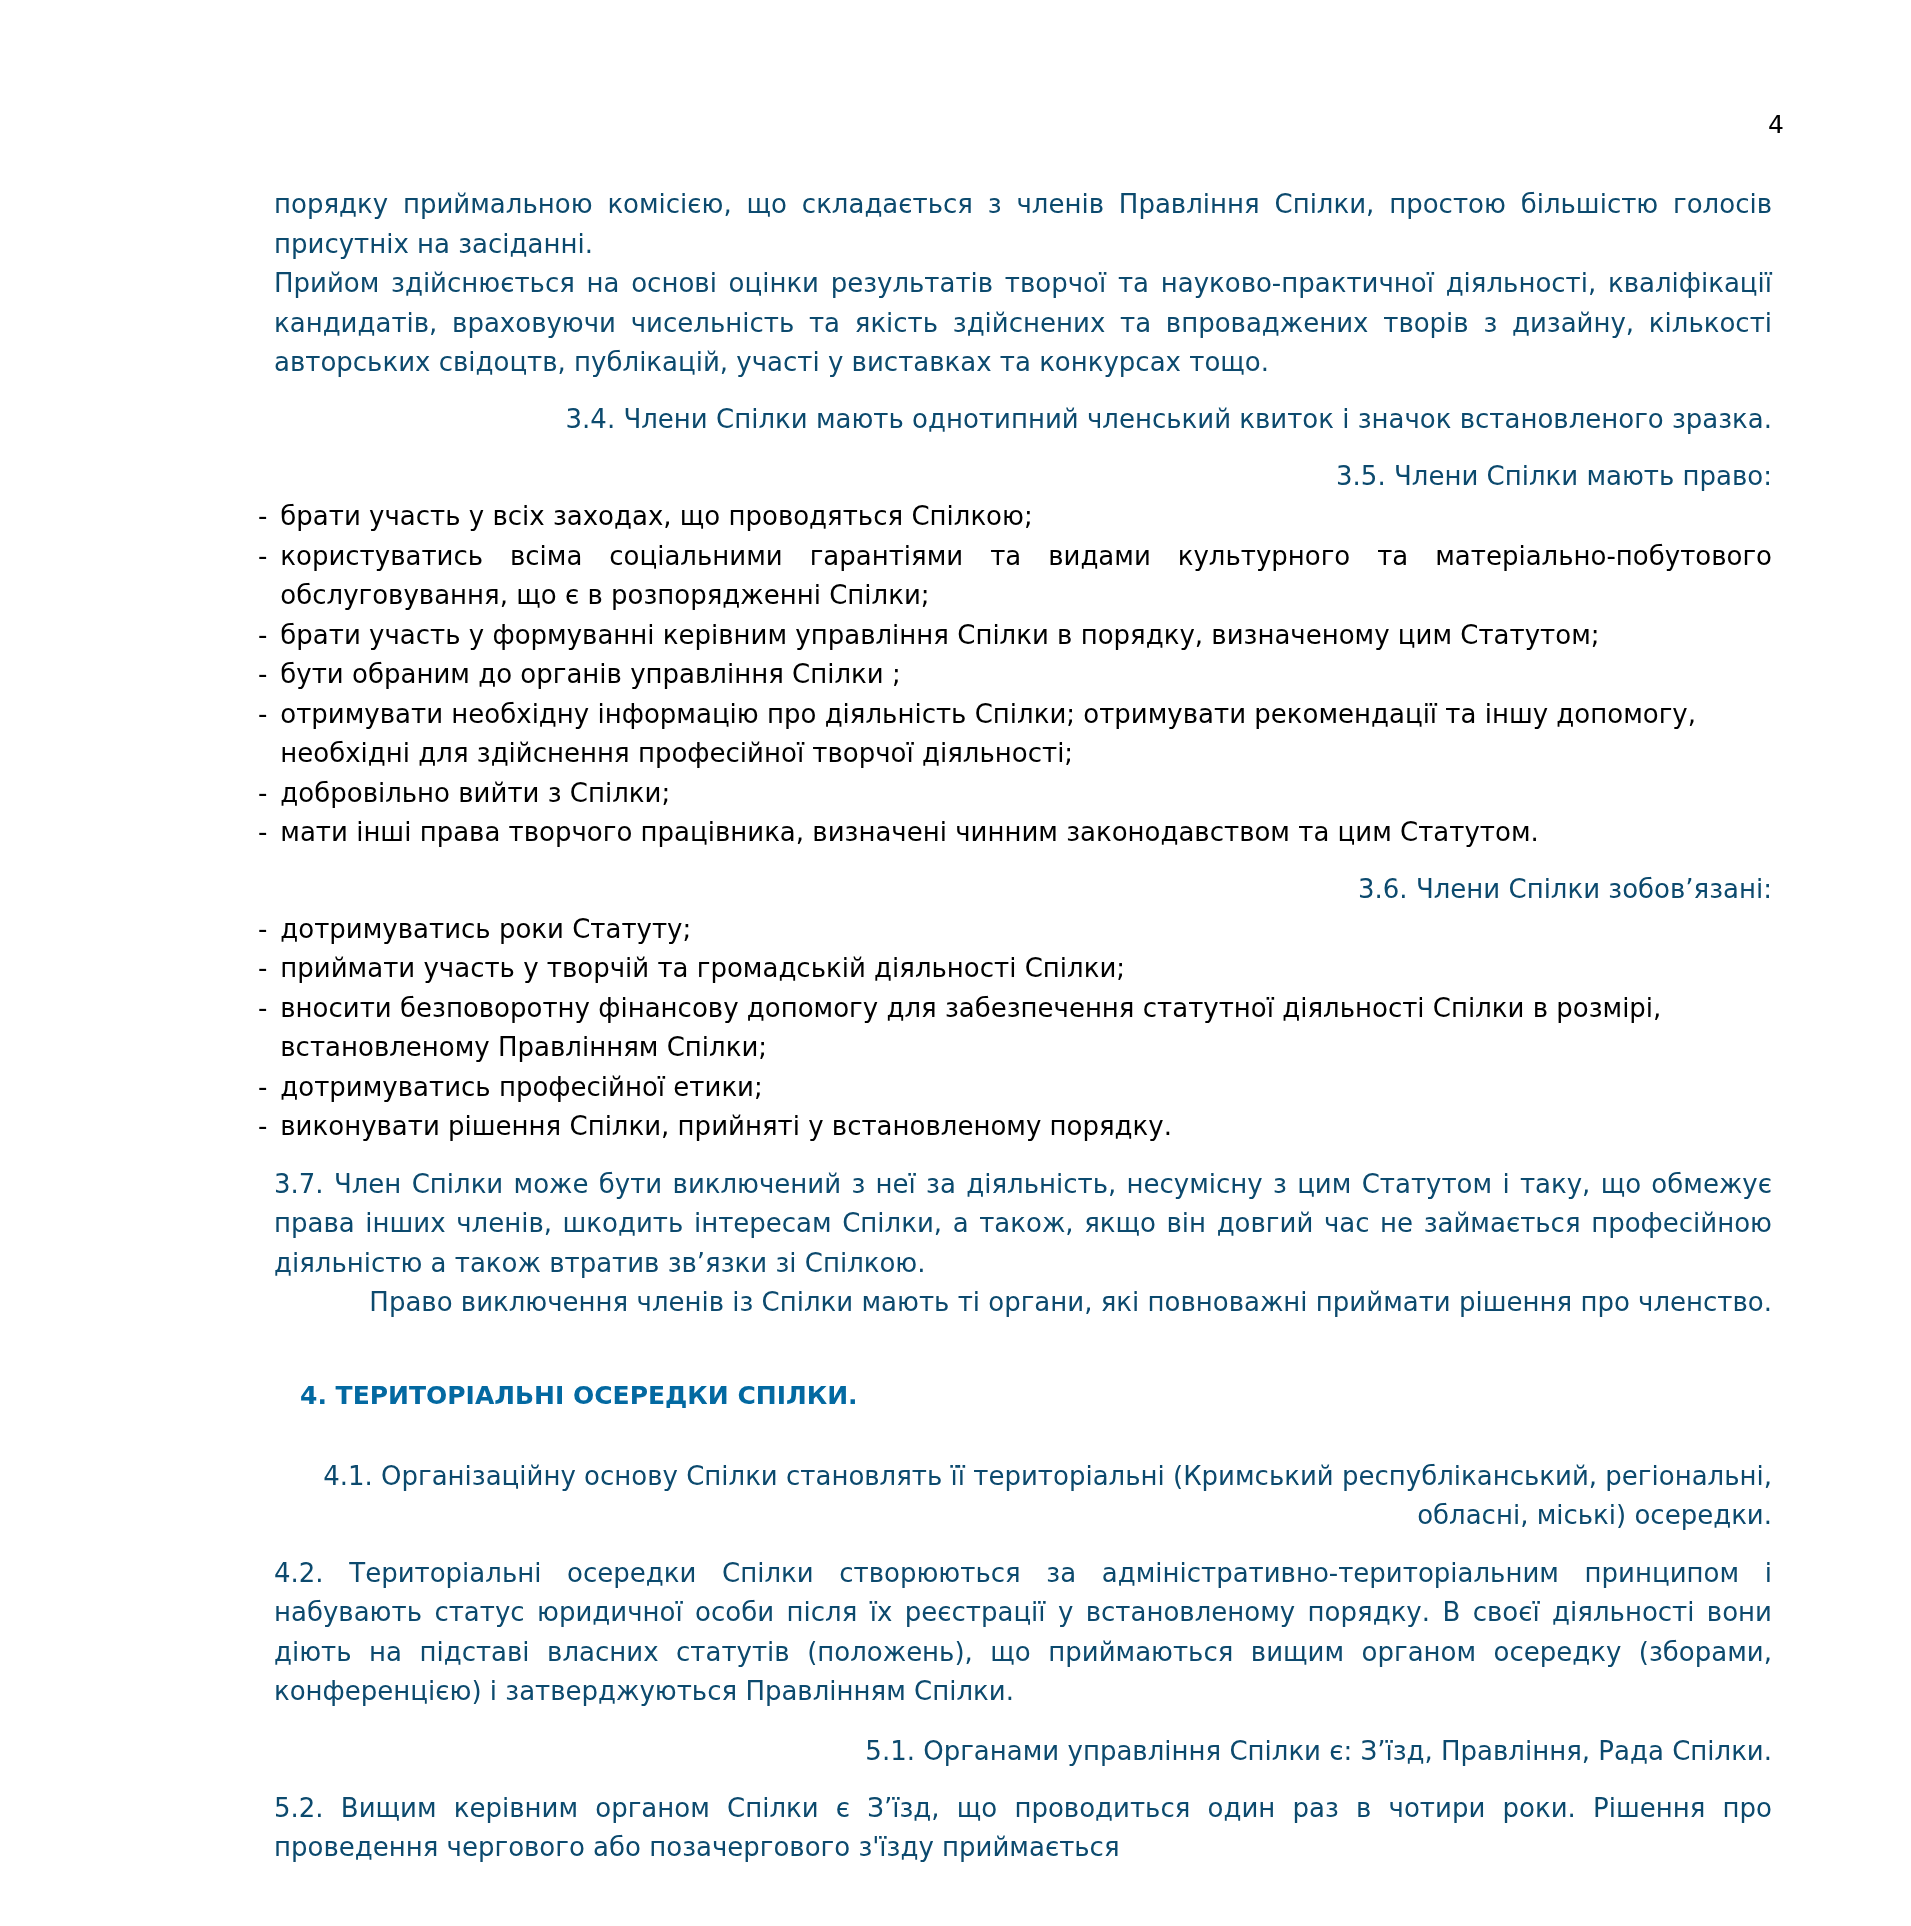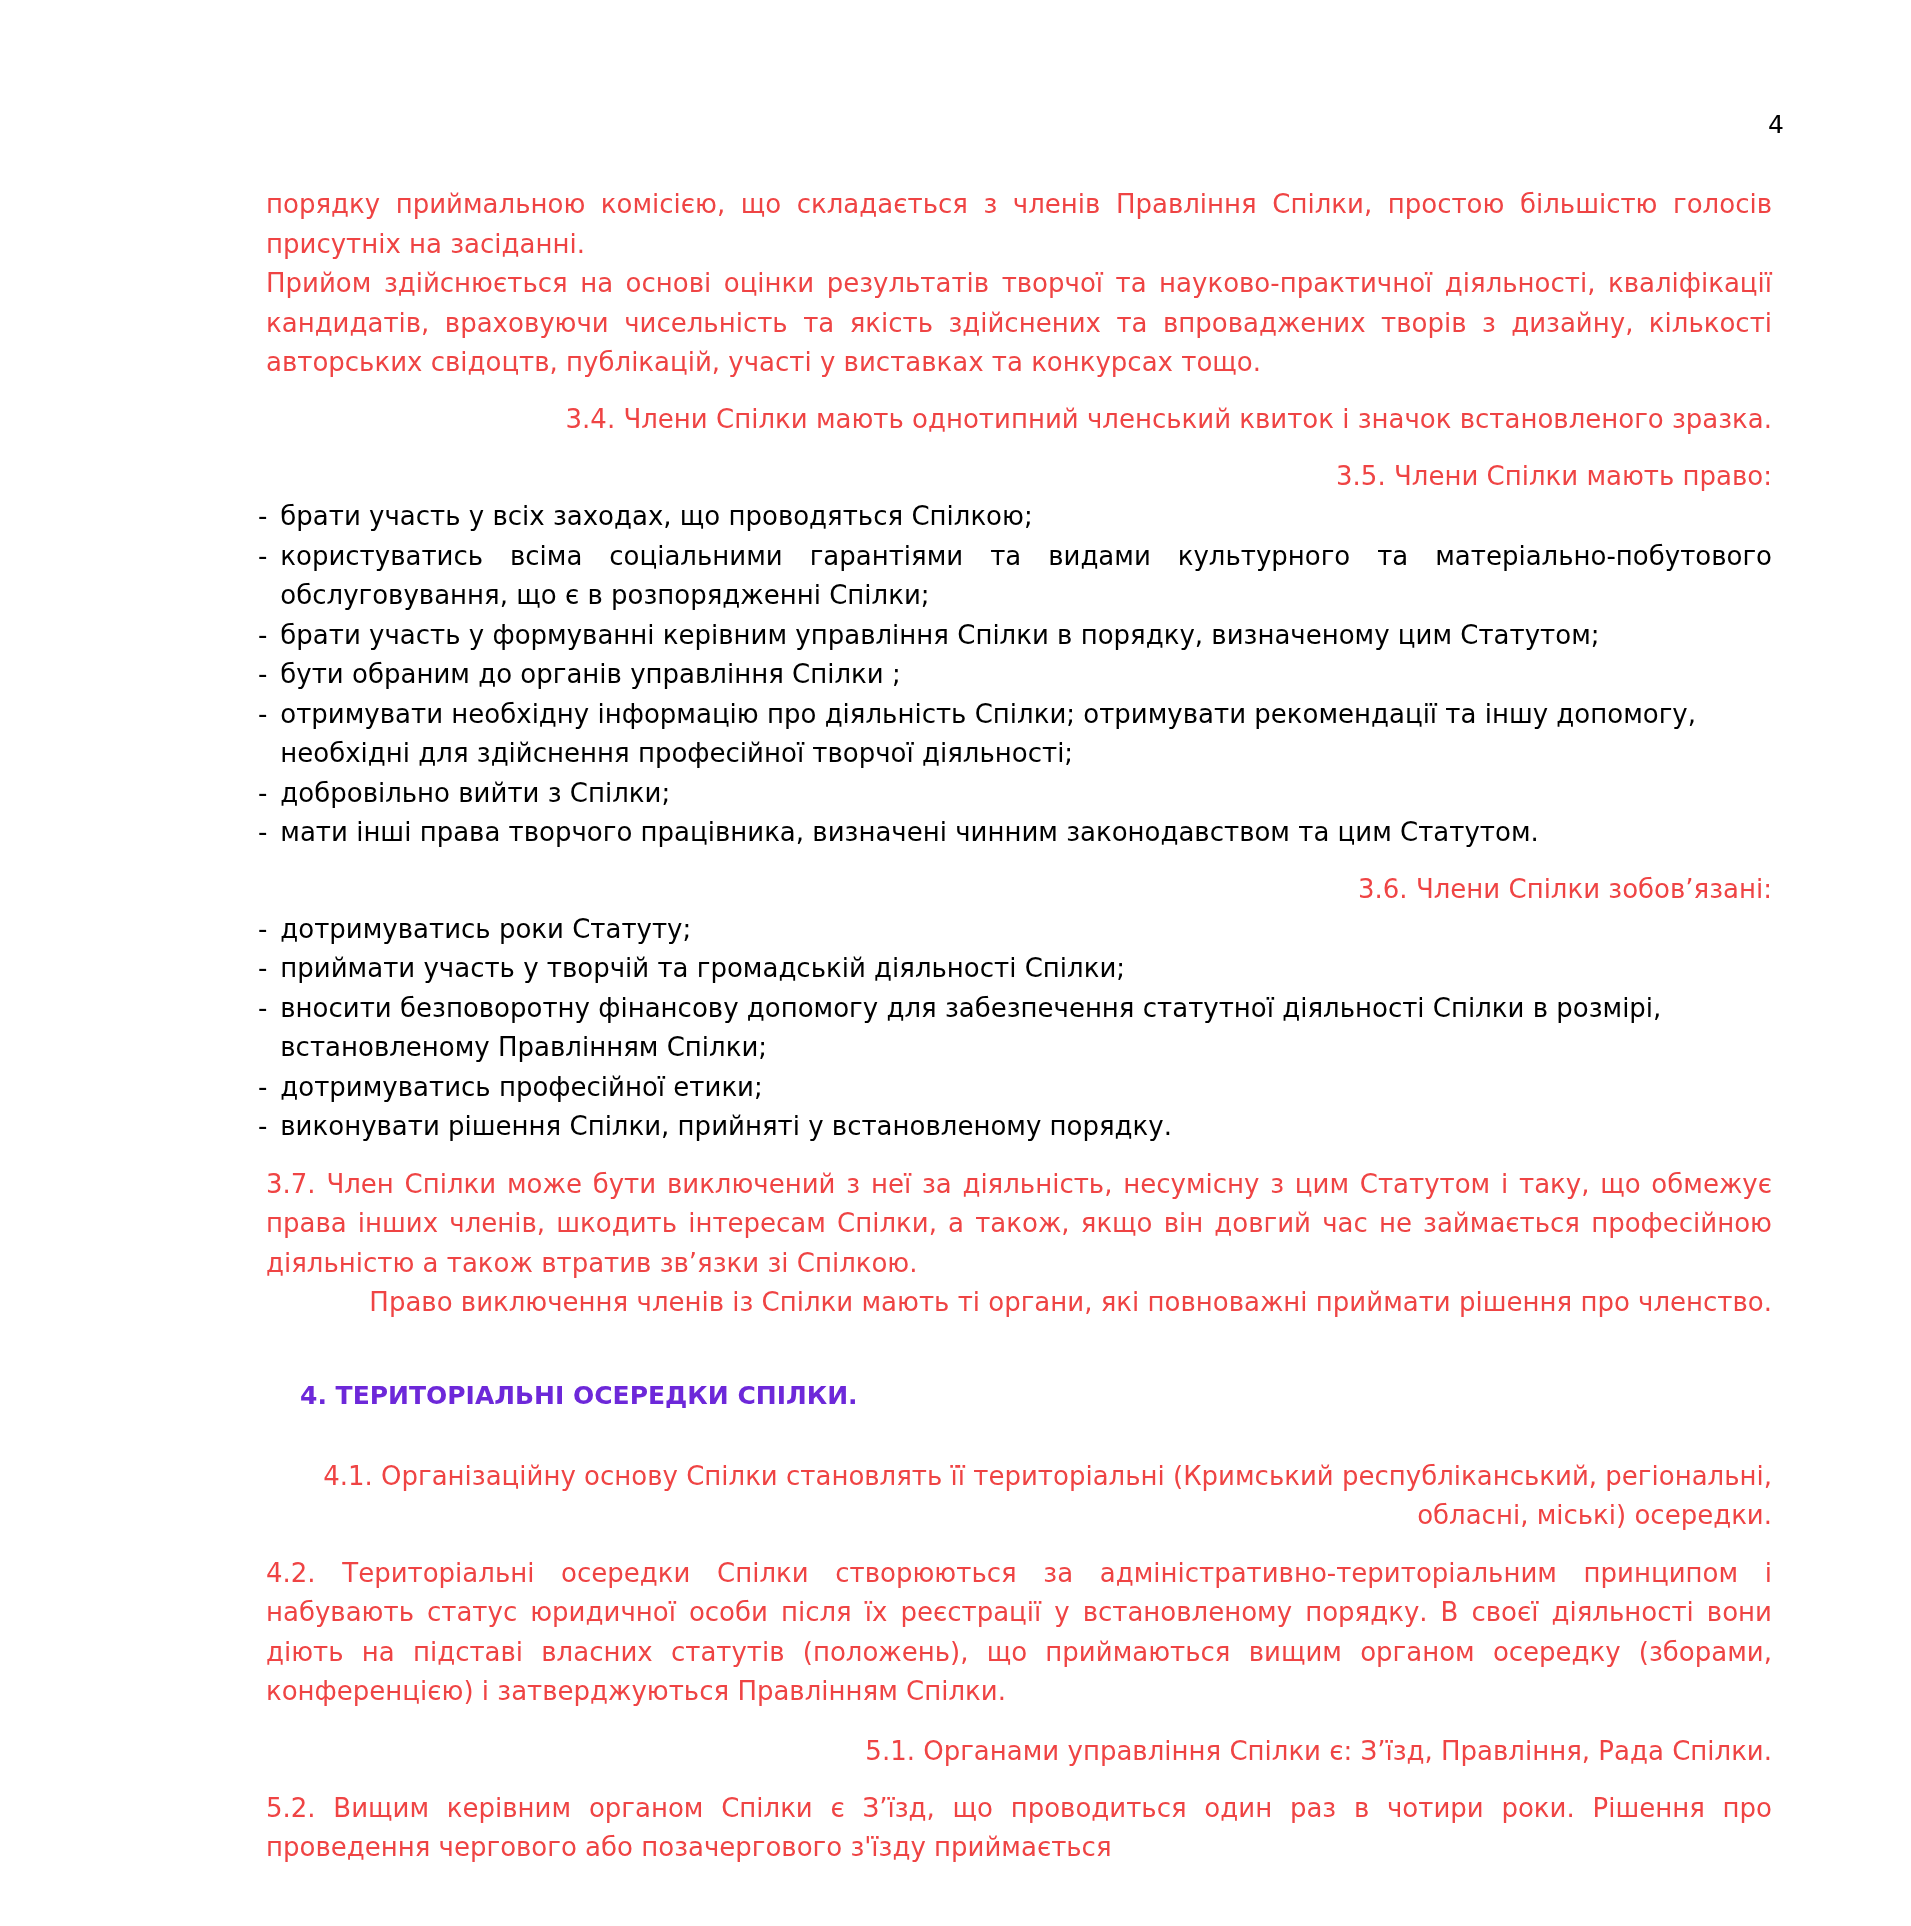--- a/index.html
+++ b/index.html
@@ -30,24 +30,24 @@
   }
   .content {
     position: absolute;
     left: 258px;
     top: 185px;
     width: 1514px;
   }
   .para {
     font-size: 26px;
     line-height: 1.52;
-    color: #ef4444;
+    color: #0c4a6e;
     text-align: justify;
     text-justify: inter-word;
-    margin: 0 0 0 8px;
+    margin: 0 0 0 16px;
     hyphens: none;
   }
   .para.left {
     text-align: right;
   }
   .gap-sm { height: 10px; }
   .gap-md { height: 17.7px; }
   .gap-lg { height: 29px; }
 
   .bullet-row {
@@ -67,21 +67,21 @@
     text-align: justify;
     text-justify: inter-word;
   }
   .bullet-text.left {
     text-align: left;
   }
   .section-heading {
     font-size: 25px;
     line-height: 1.5;
     font-weight: bold;
-    color: #6d28d9;
+    color: #0369a1;
     padding-left: 42px;
     text-align: left;
   }
   .listblock { margin: 0; padding: 0; }
 </style>
 </head>
 <body>
 
 <div class="page">
 

